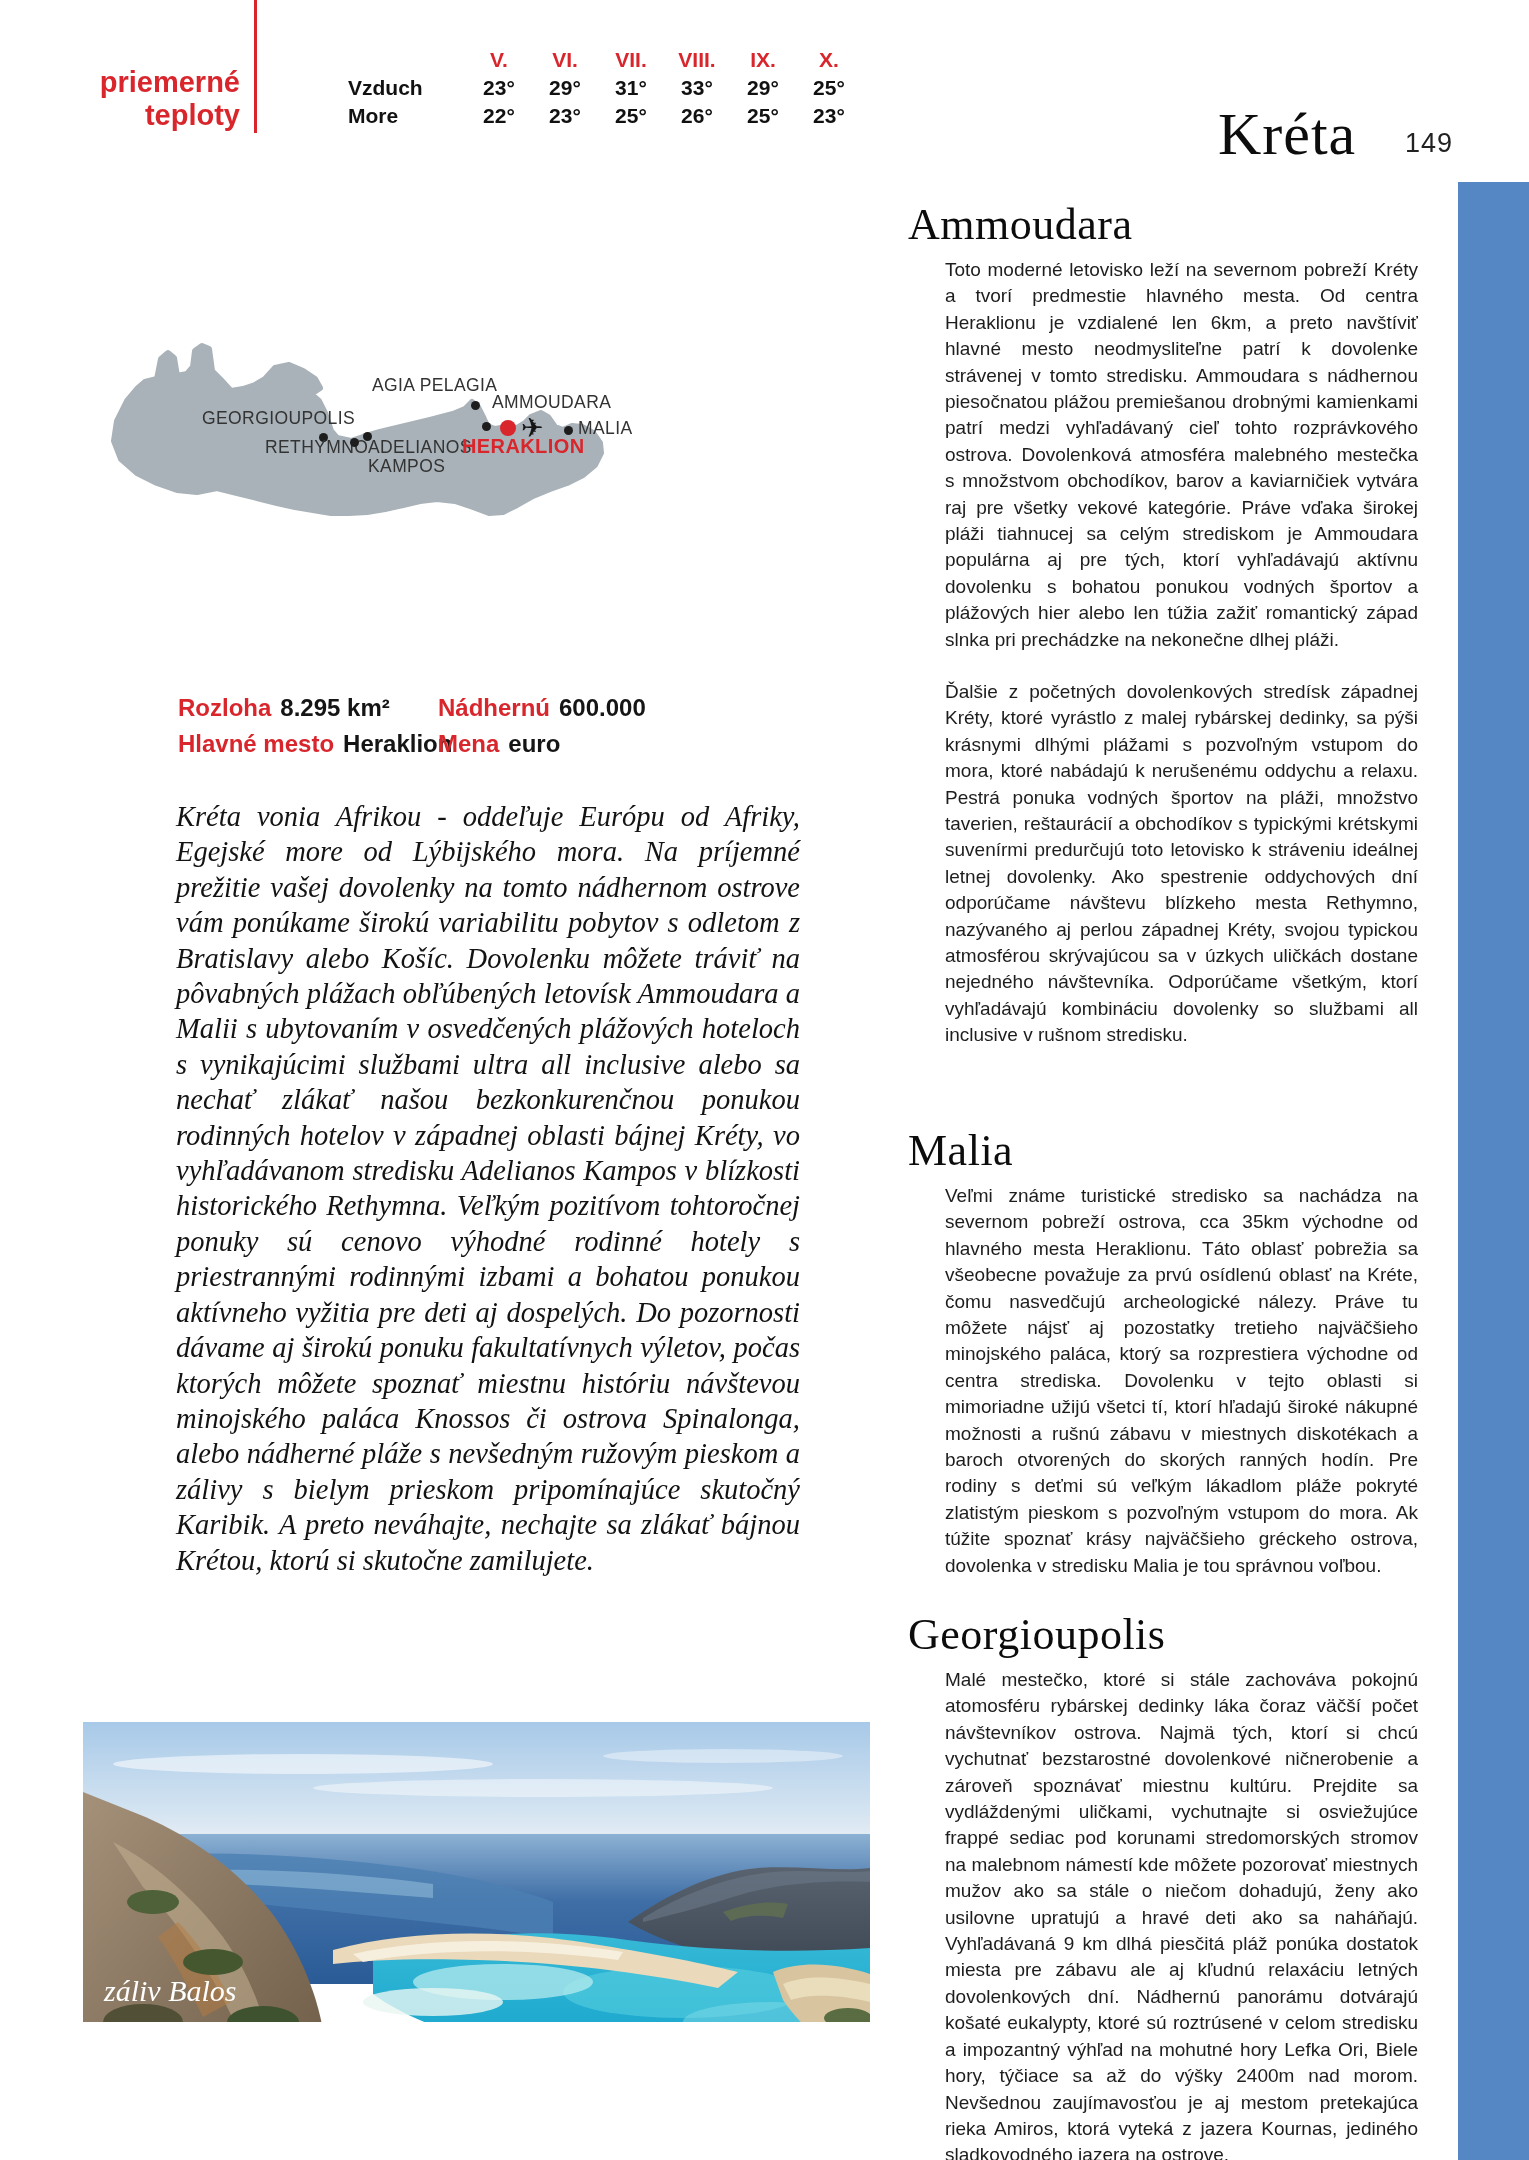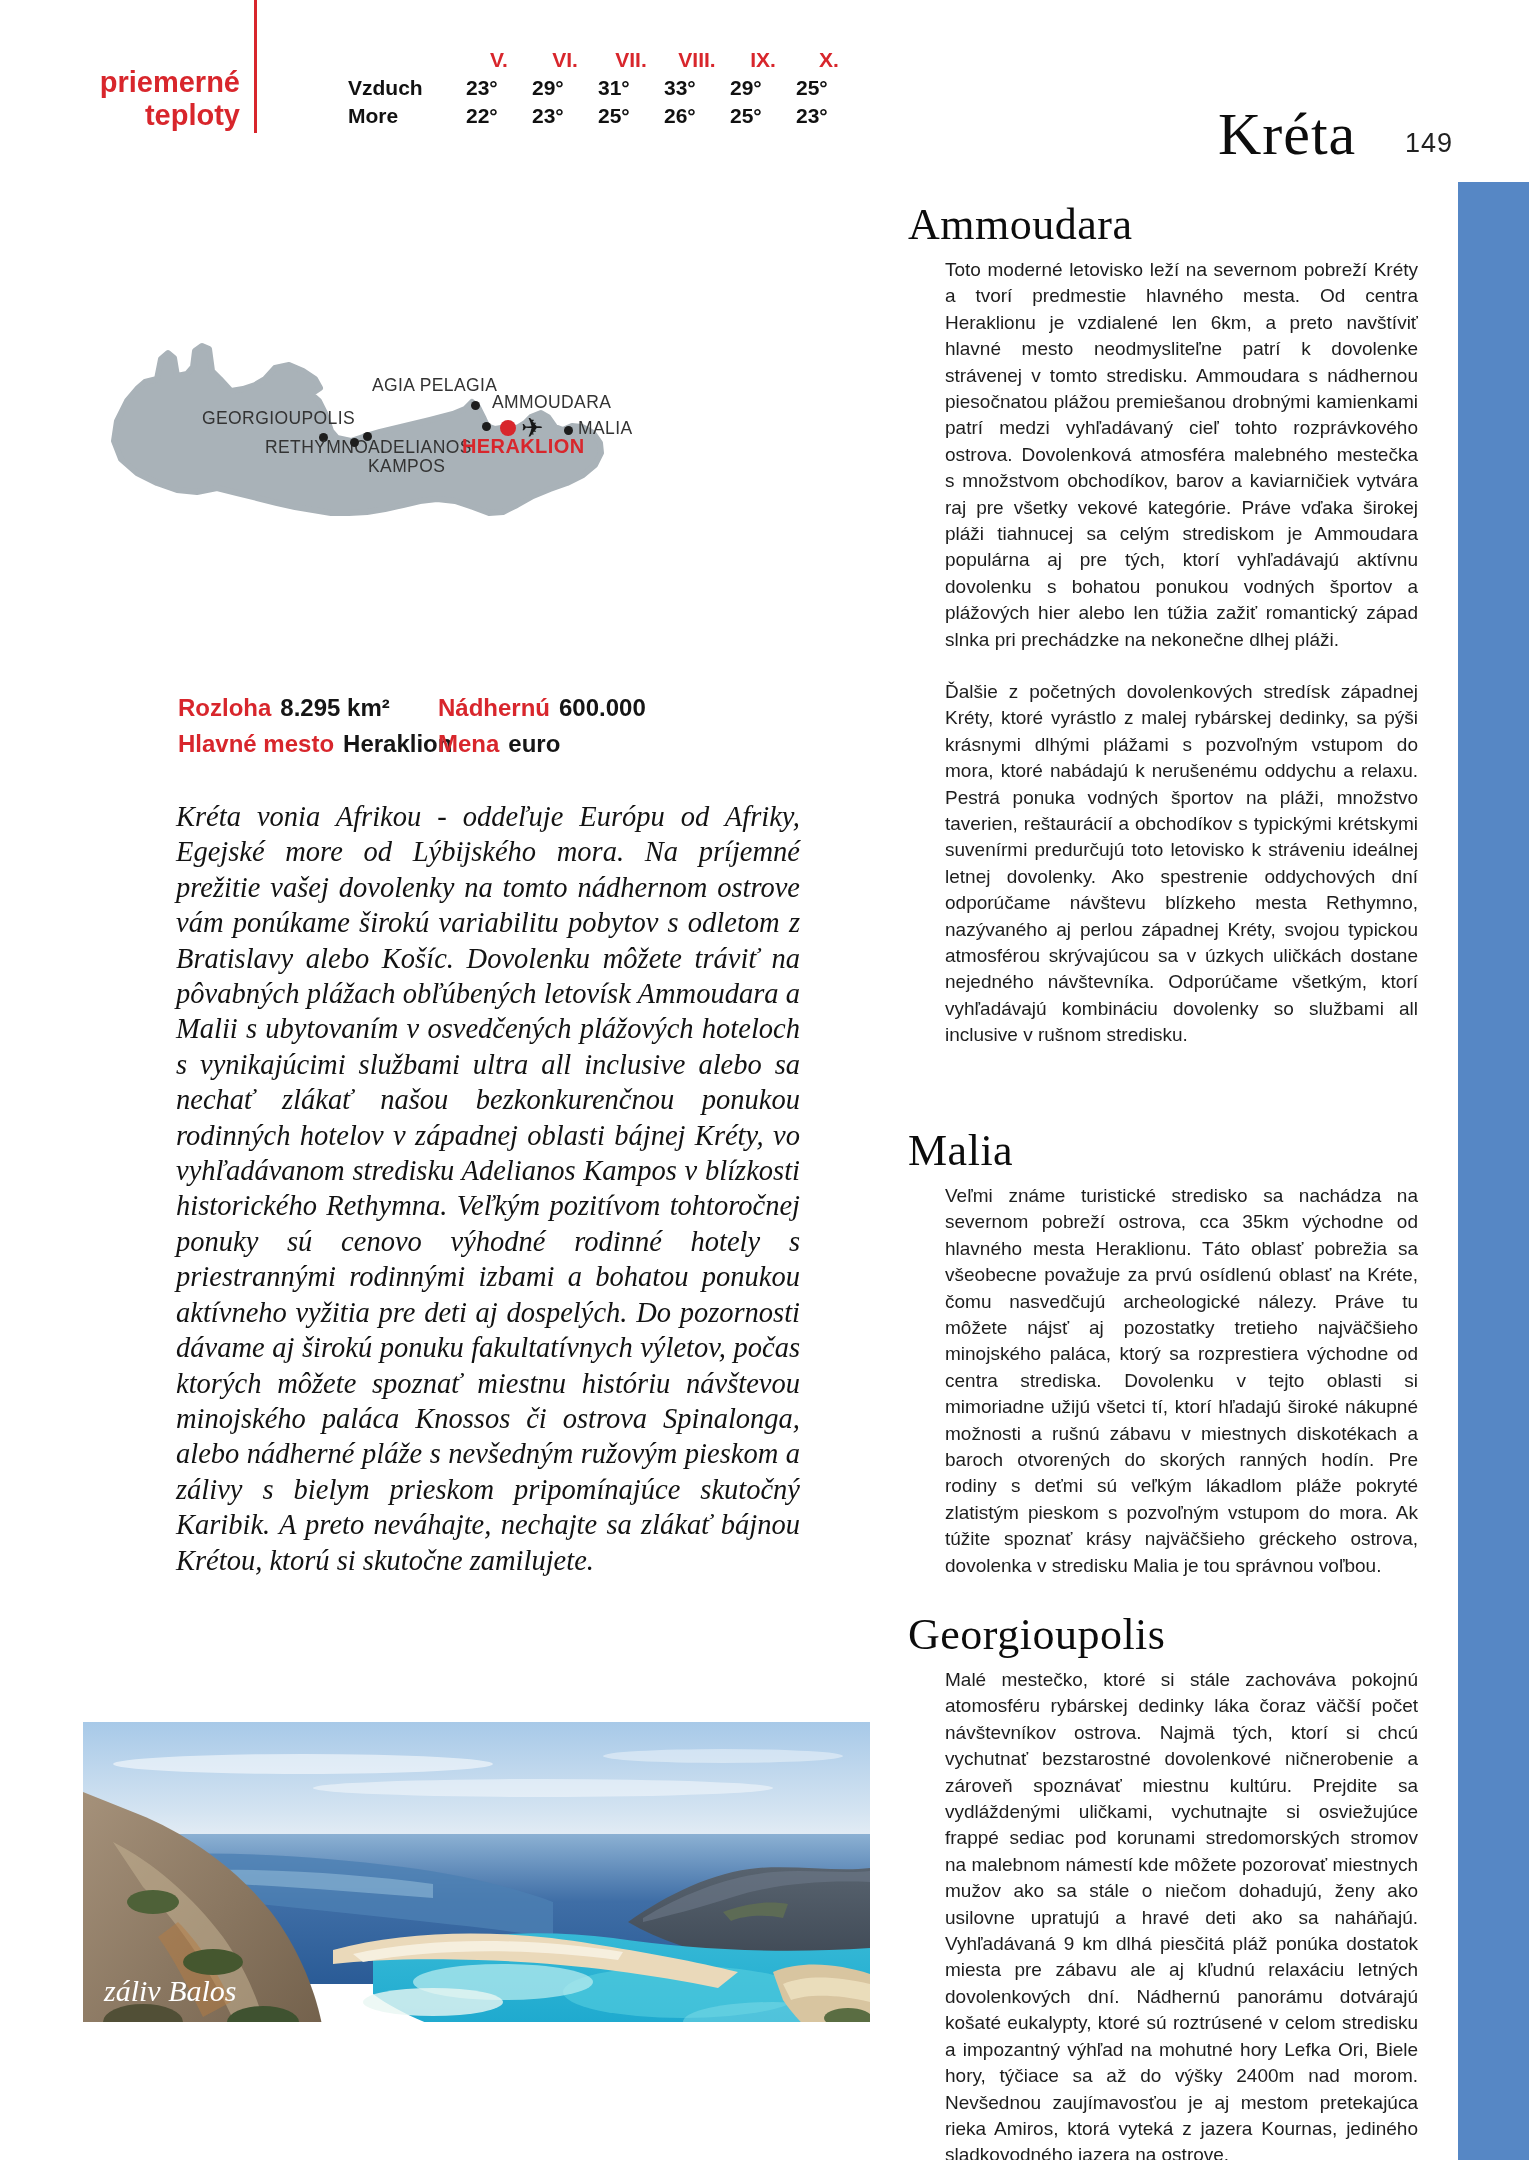--- a/index.html
+++ b/index.html
@@ -14,21 +14,21 @@
 
   
   .red-rule{position:absolute;left:254px;top:0;width:3px;height:133px;background:var(--red);}
   .temps-title{position:absolute;left:30px;top:60px;width:210px;text-align:right;
                color:var(--red);font-weight:bold;font-size:29px;line-height:33px;margin-top:6px;}
   .temps{position:absolute;left:348px;top:48px;display:grid;
          grid-template-columns:118px repeat(6,66px);grid-auto-rows:28px;
          font-size:21px;font-weight:bold;}
   .temps .m{color:var(--red);text-align:center;}
   .temps .lbl{text-align:left;color:#111;}
-  .temps .v{text-align:left;color:#111;}
+  .temps .v{text-align:center;color:#111;}
   .page-title{position:absolute;left:1206px;top:90px;margin:12px;
               font-family:"Liberation Serif","DejaVu Serif",serif;font-weight:normal;
               font-size:60px;line-height:64px;color:#0d0d0d;letter-spacing:1px;}
   .page-number{position:absolute;left:1405px;top:128px;font-size:27px;color:#222;letter-spacing:1px;text-align:center;}
 
   
   .blue-bar{position:absolute;left:1458px;top:182px;width:71px;height:1978px;background:var(--bar);}
 
   
   .map{position:absolute;left:105px;top:255px;width:505px;height:275px;}

